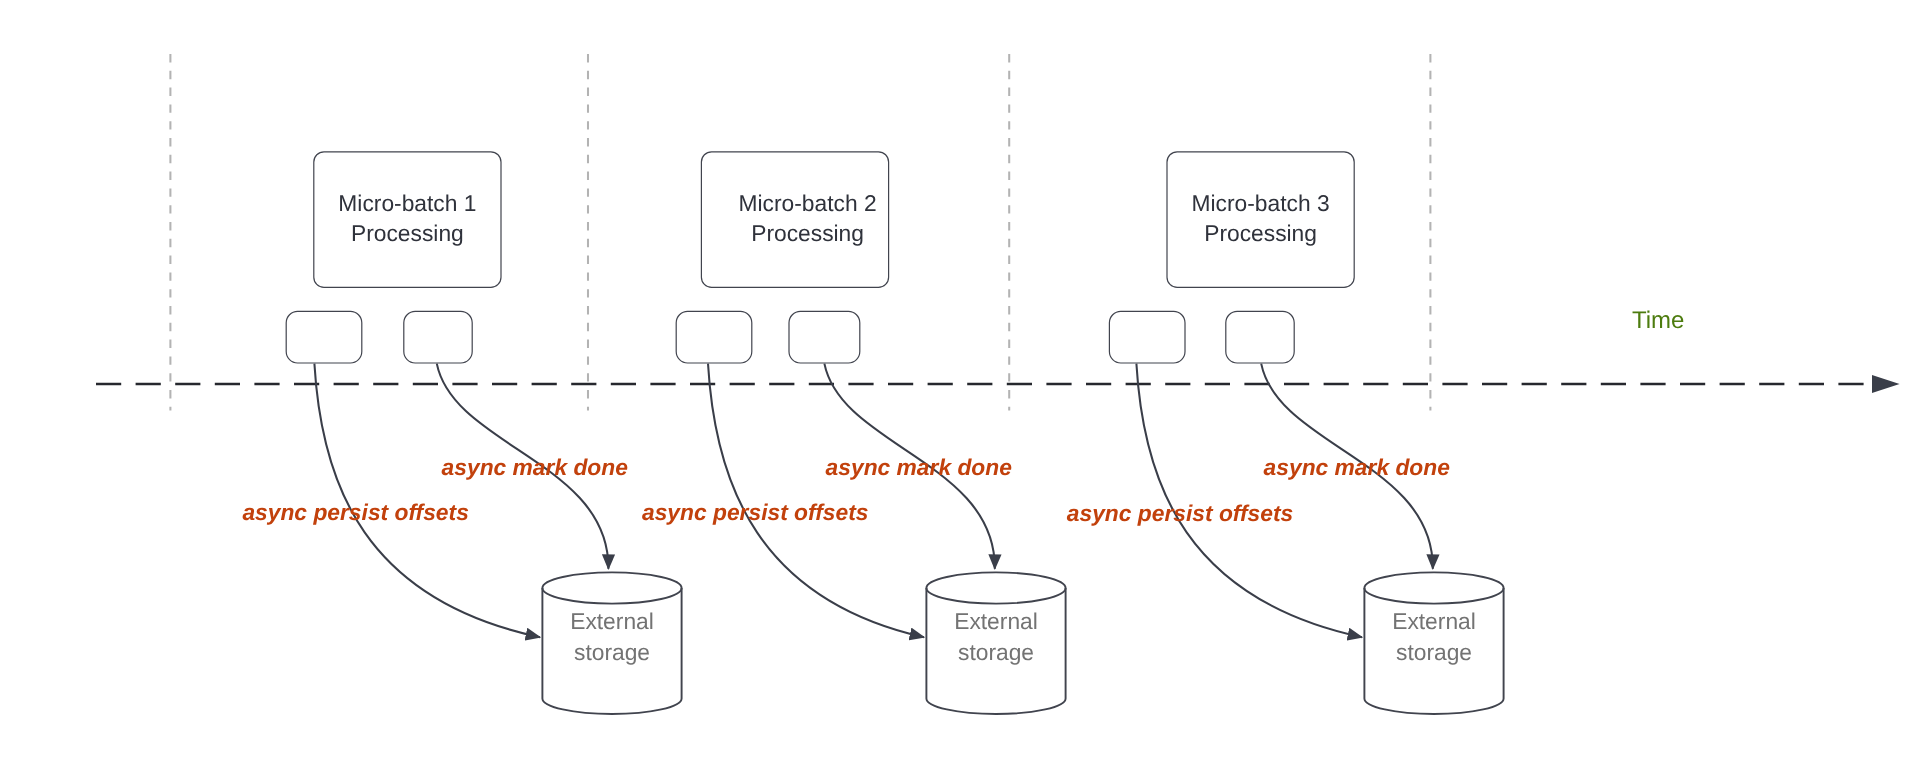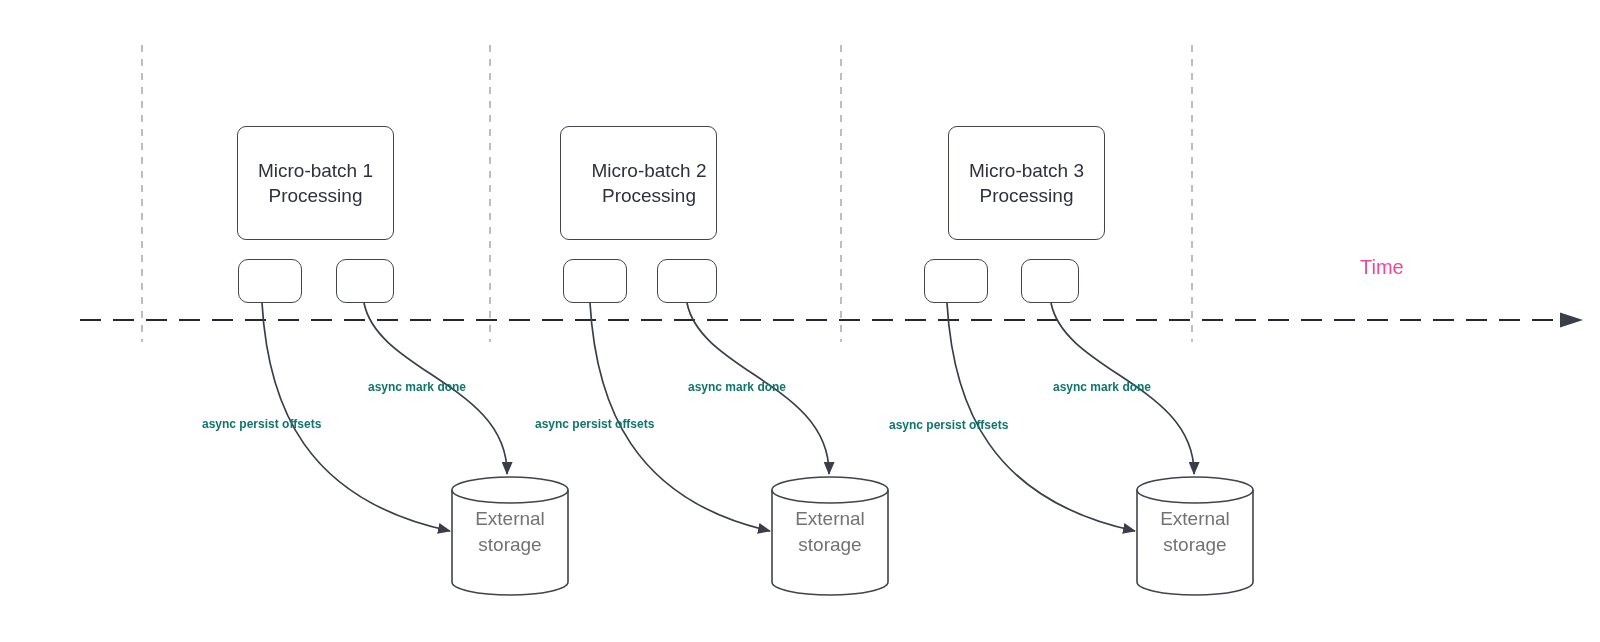--- a/index.html
+++ b/index.html
@@ -13,51 +13,53 @@
   }
   .layer { position: absolute; left: 0; top: 0; }
   .bigbox {
     position: absolute;
     width: 157px; height: 114px;
     border: 1.5px solid #41444e;
     border-radius: 9px;
     background: #ffffff;
     display: flex; align-items: center; justify-content: center;
     box-sizing: border-box;
+    margin-left: 24px;
   }
   .bigbox .txt {
     font-size: 19px; line-height: 25px;
     color: #2f323b; text-align: center;
     white-space: pre-line;
   }
   .smallbox {
     position: absolute;
     height: 44px; top: 259px;
     border: 1.5px solid #41444e;
     border-radius: 10px;
     background: #ffffff;
     box-sizing: border-box;
   }
   .arrowlabel {
     position: absolute;
-    font-size: 12px; font-weight: 700;
-    color: #0f766e;
+    font-size: 19px; font-weight: 700;
+    color: #c2410c;
     white-space: nowrap;
+    font-style: italic;
   }
   .storage-txt {
     position: absolute;
     width: 116px; top: 506px;
     font-size: 19px; line-height: 26px;
     color: #737373; text-align: center;
     white-space: pre-line;
   }
   .time-label {
     position: absolute;
     left: 1360px; top: 256px;
-    font-size: 20px; color: #ec4899;
+    font-size: 20px; color: #4d7c0f;
     white-space: nowrap;
   }
 </style>
 </head>
 <body>
 
 <div class="canvas">
 
   <svg class="layer" width="1600" height="642" viewBox="0 0 1600 642">
     <defs>

